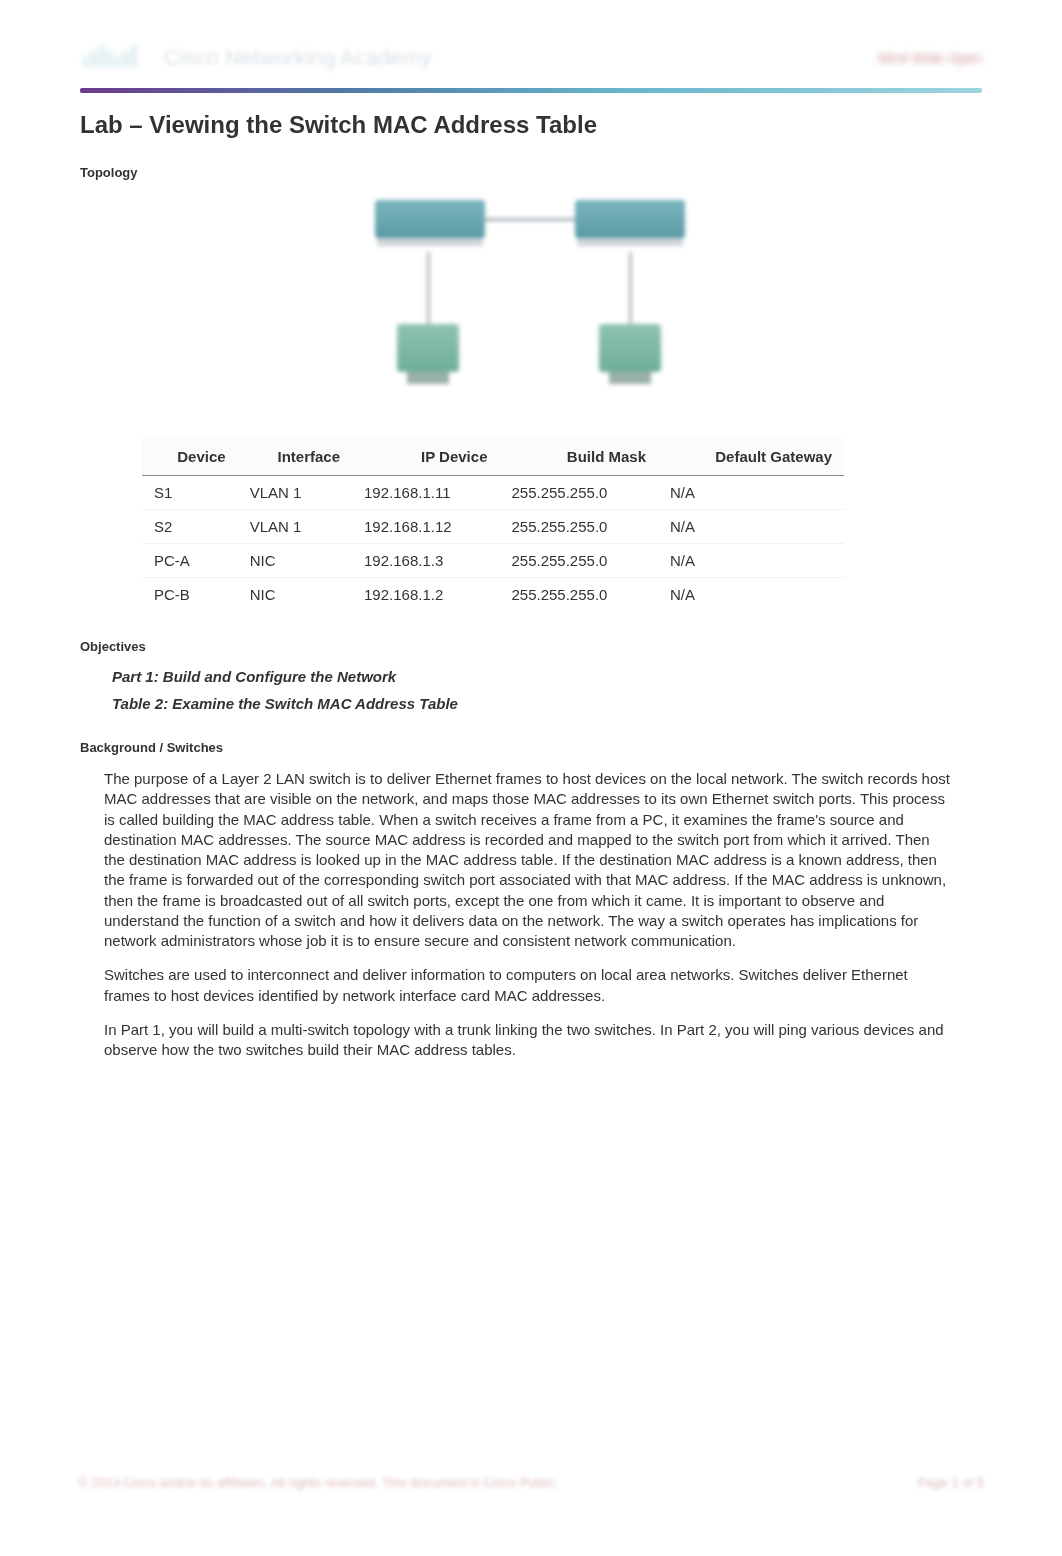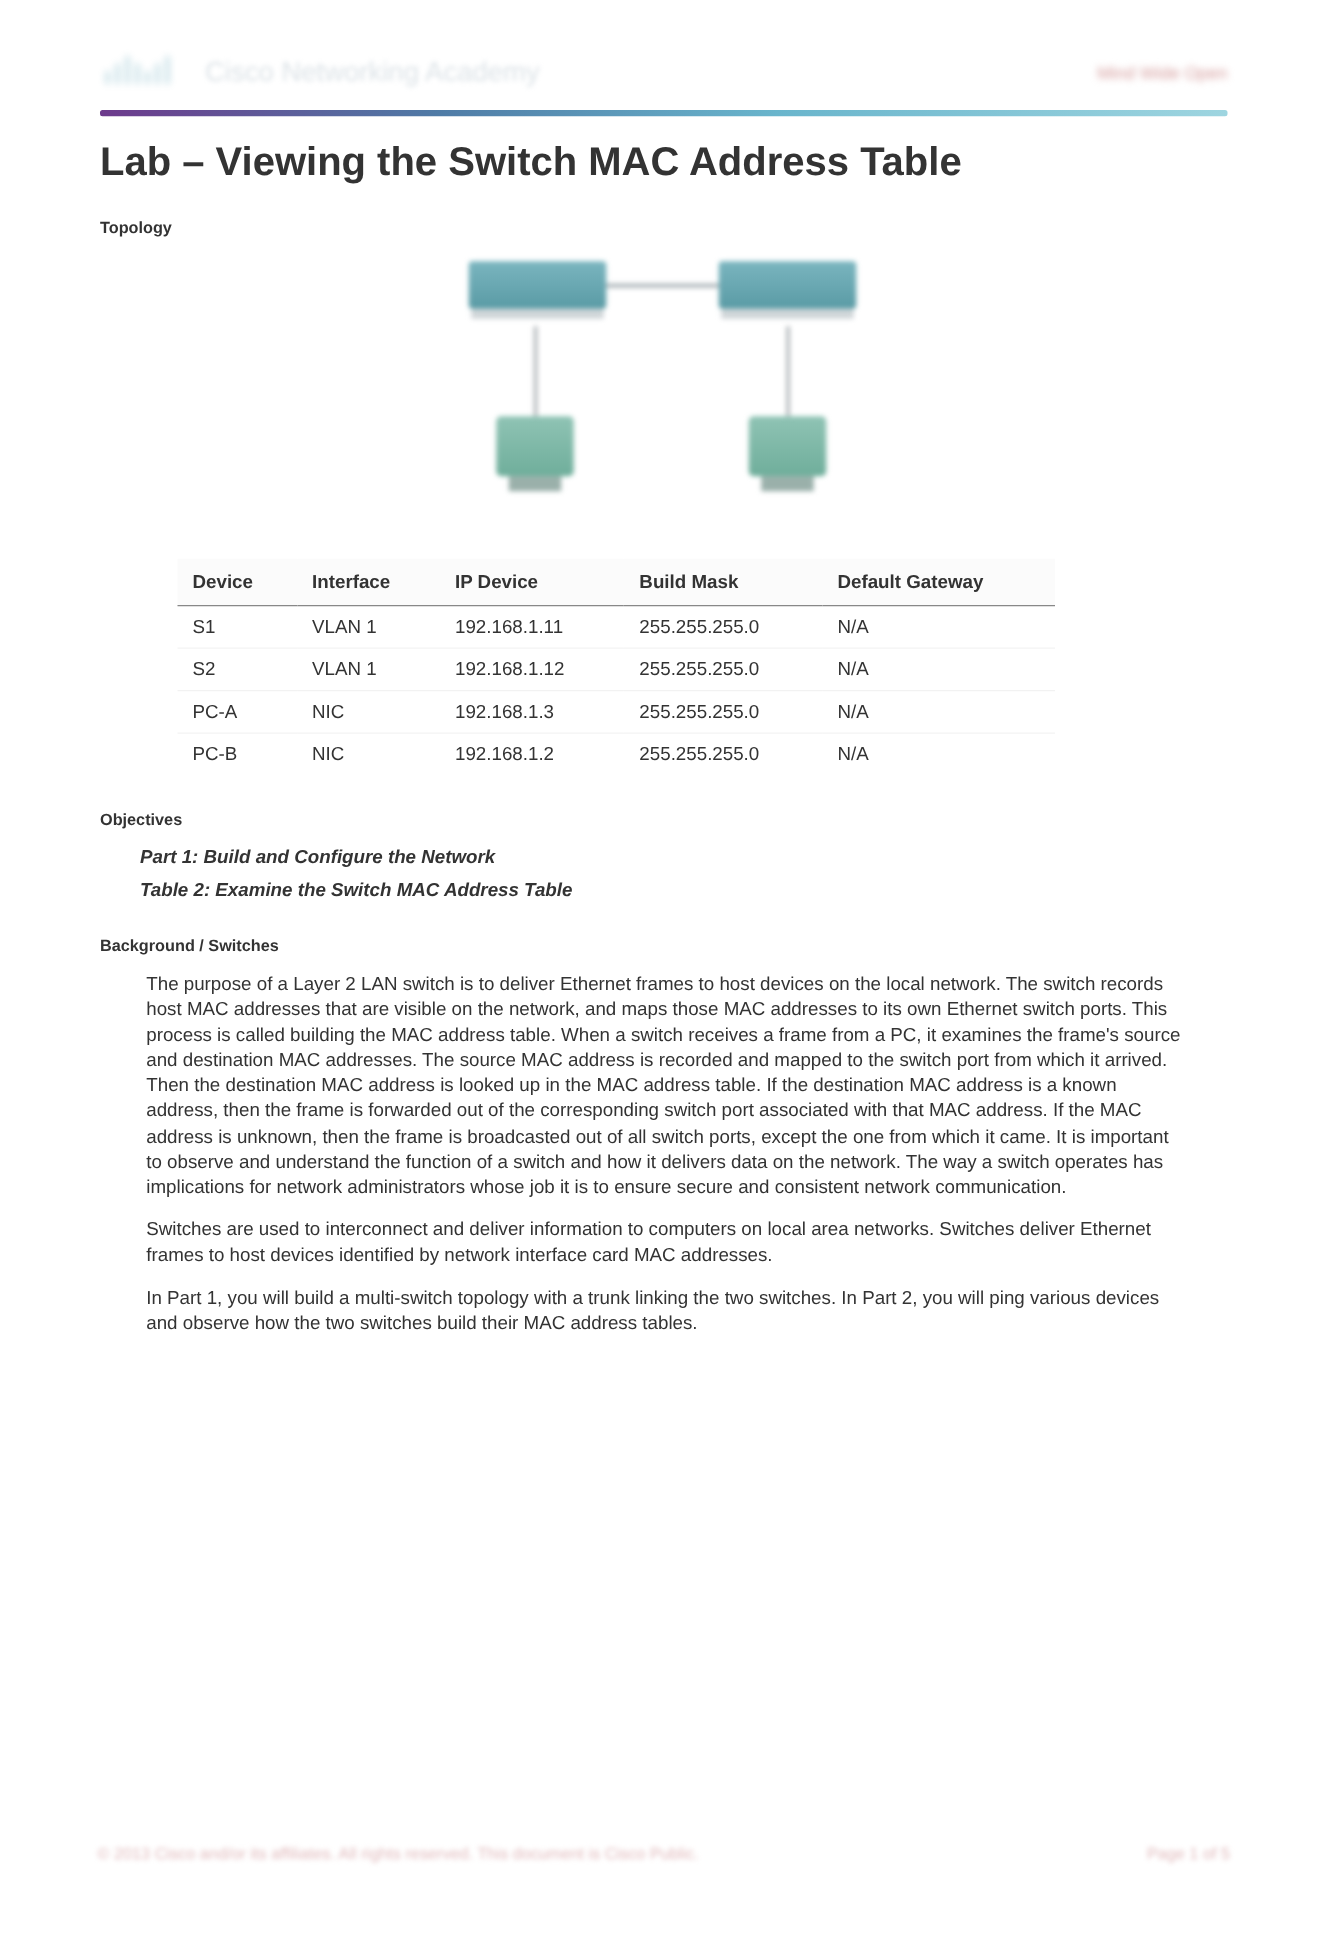--- a/index.html
+++ b/index.html
@@ -45,21 +45,21 @@
       color: #d49b9b;
       filter: blur(3px);
     }
     .header-divider {
       height: 5px;
       background: linear-gradient(to right, #6d3a8c 0%, #4f7ba6 30%, #69b5cc 60%, #9ed5e0 100%);
       margin: 0 0 18px 0;
       border-radius: 2px;
     }
     h1 {
-      font-size: 32px;
+      font-size: 24px;
       font-weight: bold;
       color: #333;
       margin: 8px 0 26px 0;
     }
     h2.section {
       font-size: 13px;
       font-weight: bold;
       color: #333;
       margin: 0 0 14px 0;
     }
@@ -102,21 +102,21 @@
     }
     .link.left  { top: 58px; left: 76px; }
     .link.right { top: 58px; left: 278px; }
     table.addr {
       width: 702px;
       margin: 0 0 28px 62px;
       border-collapse: collapse;
       font-size: 15px;
     }
     table.addr th {
-      text-align: left;
+      text-align: right;
       font-weight: bold;
       padding: 10px 12px;
       border-bottom: 1px solid #888;
       background: rgba(0,0,0,0.015);
     }
     table.addr td {
       padding: 8px 12px;
       border-bottom: 1px solid rgba(0,0,0,0.05);
     }
     table.addr tr.lastrow td { border-bottom: none; }
@@ -125,21 +125,21 @@
       font-style: italic;
     }
     .objectives .item {
       font-weight: bold;
       font-size: 15px;
       margin: 0 0 10px 32px;
     }
     .scenario p {
       font-size: 15px;
       line-height: 1.35;
-      margin: 0 32px 14px 37px;
+      margin: 0 32px 14px 24px;
       color: #333;
     }
     .footer {
       position: absolute;
       bottom: 66px;
       left: 78px;
       right: 78px;
       display: flex;
       justify-content: space-between;
       font-size: 13px;

